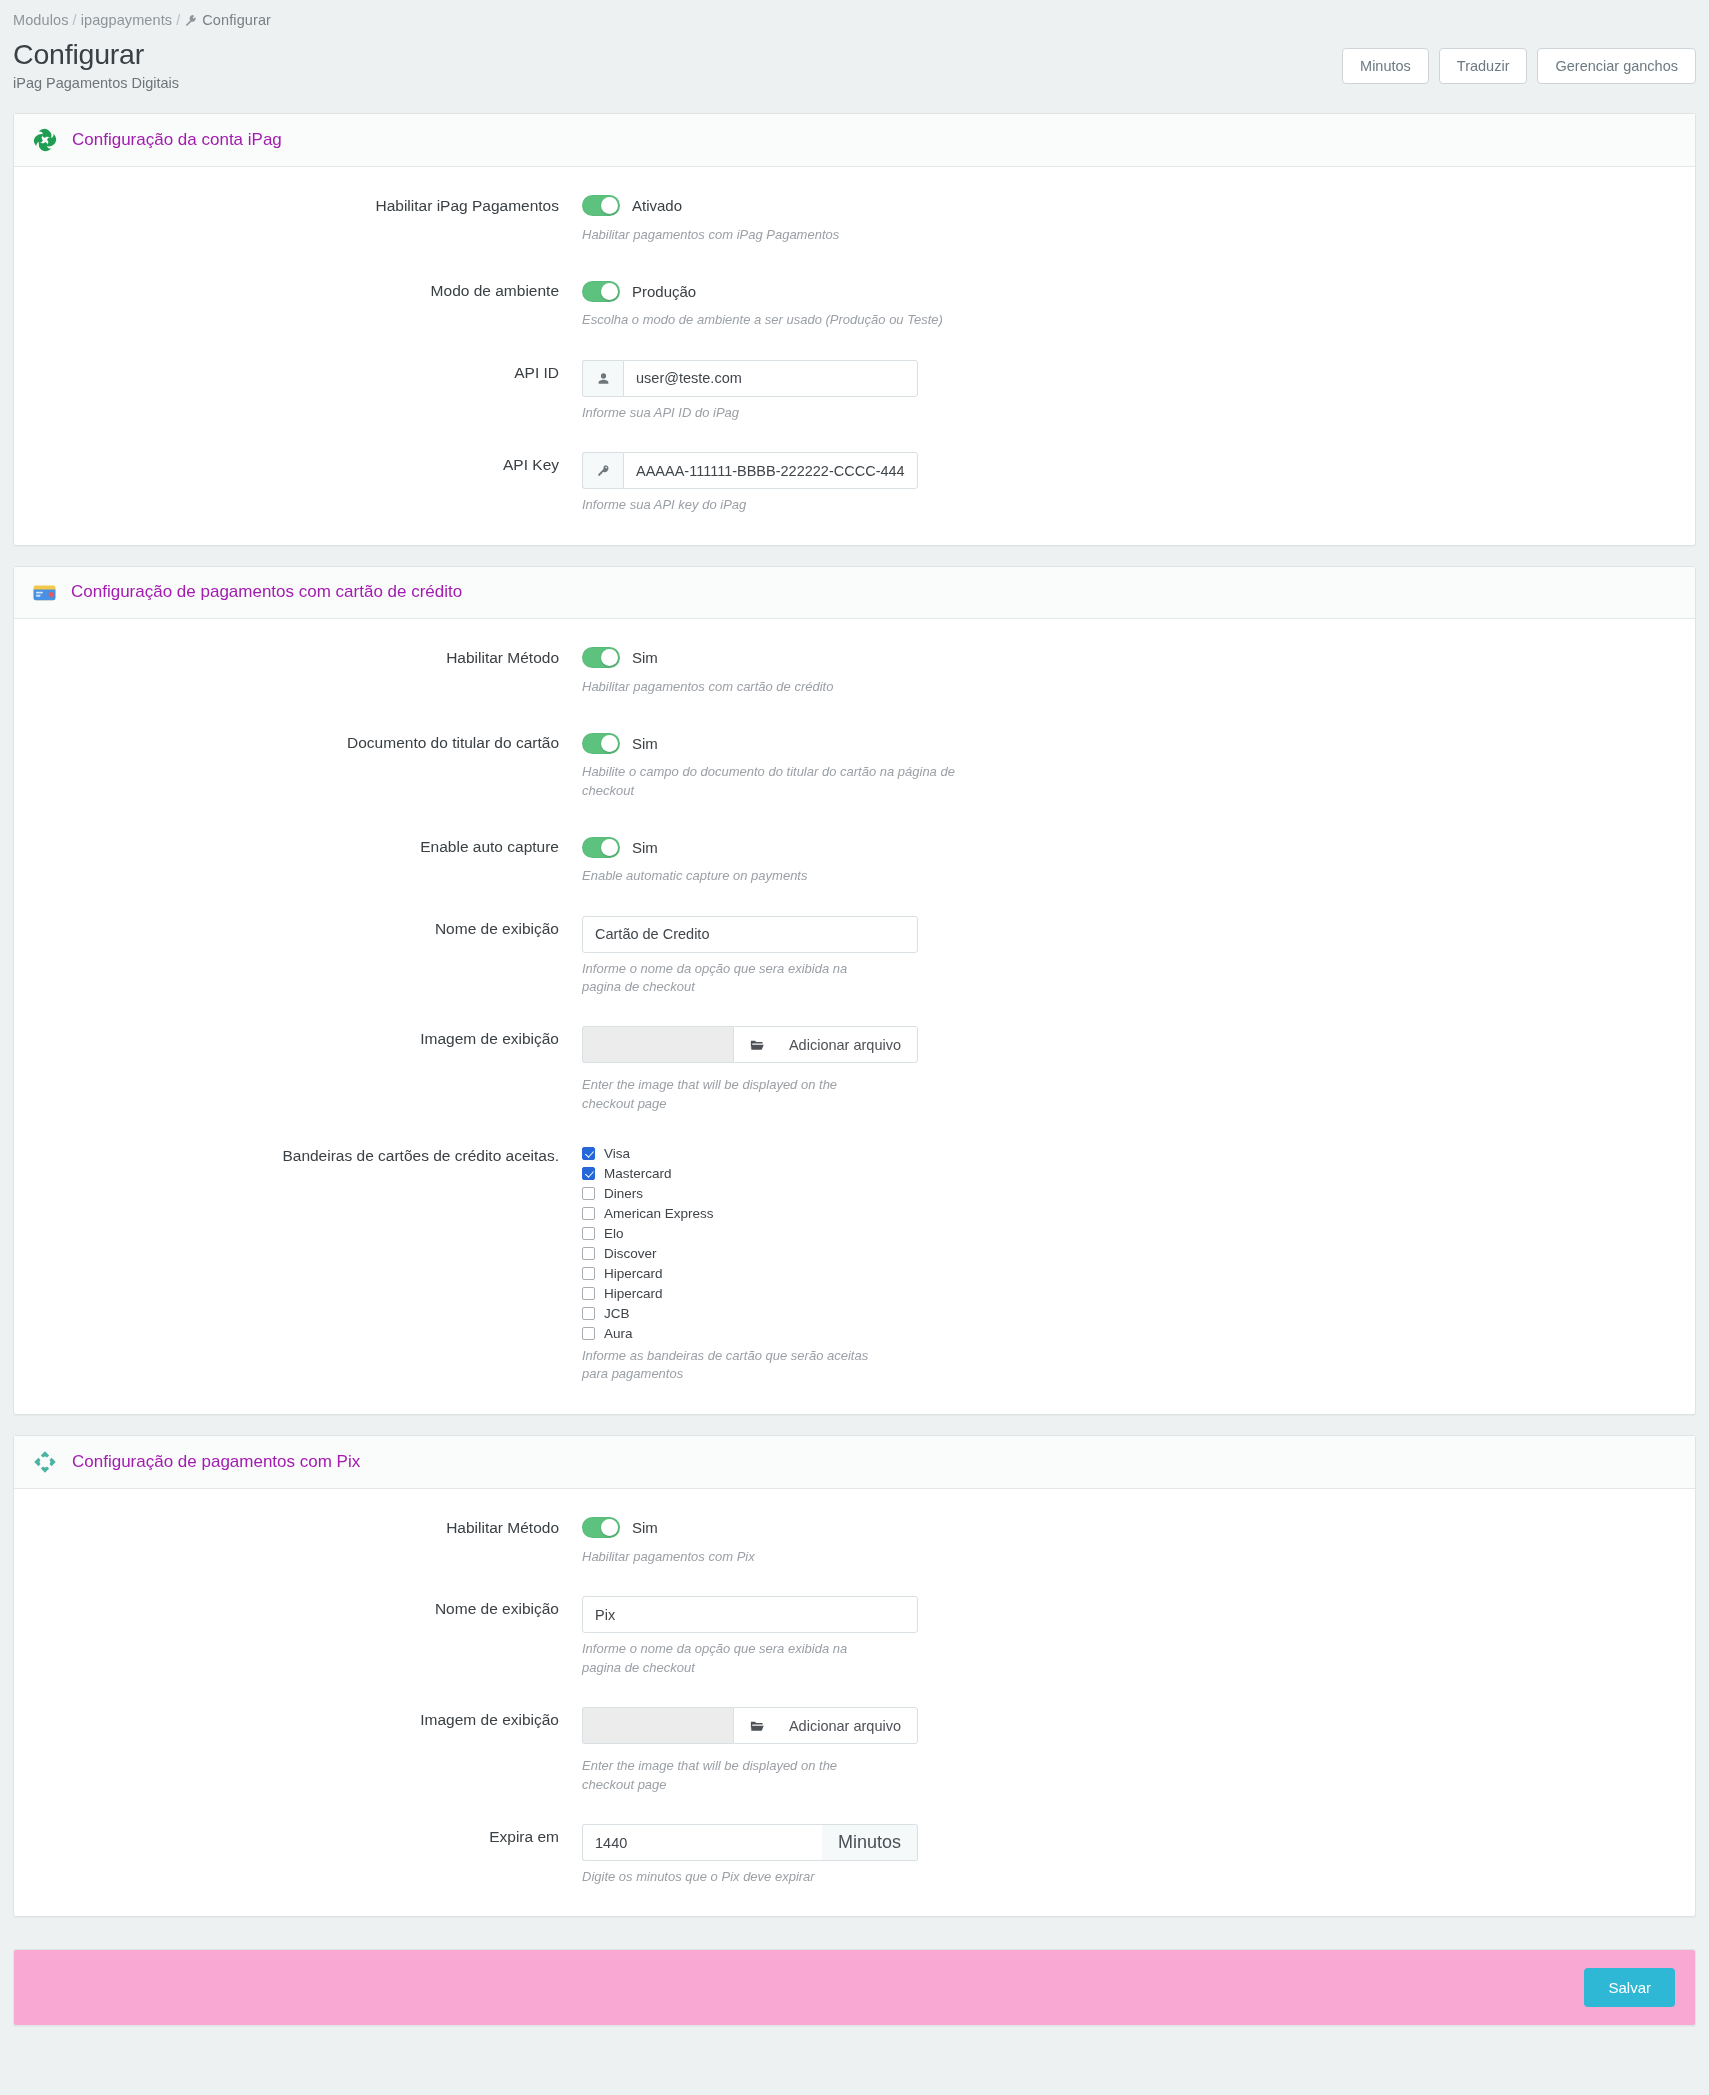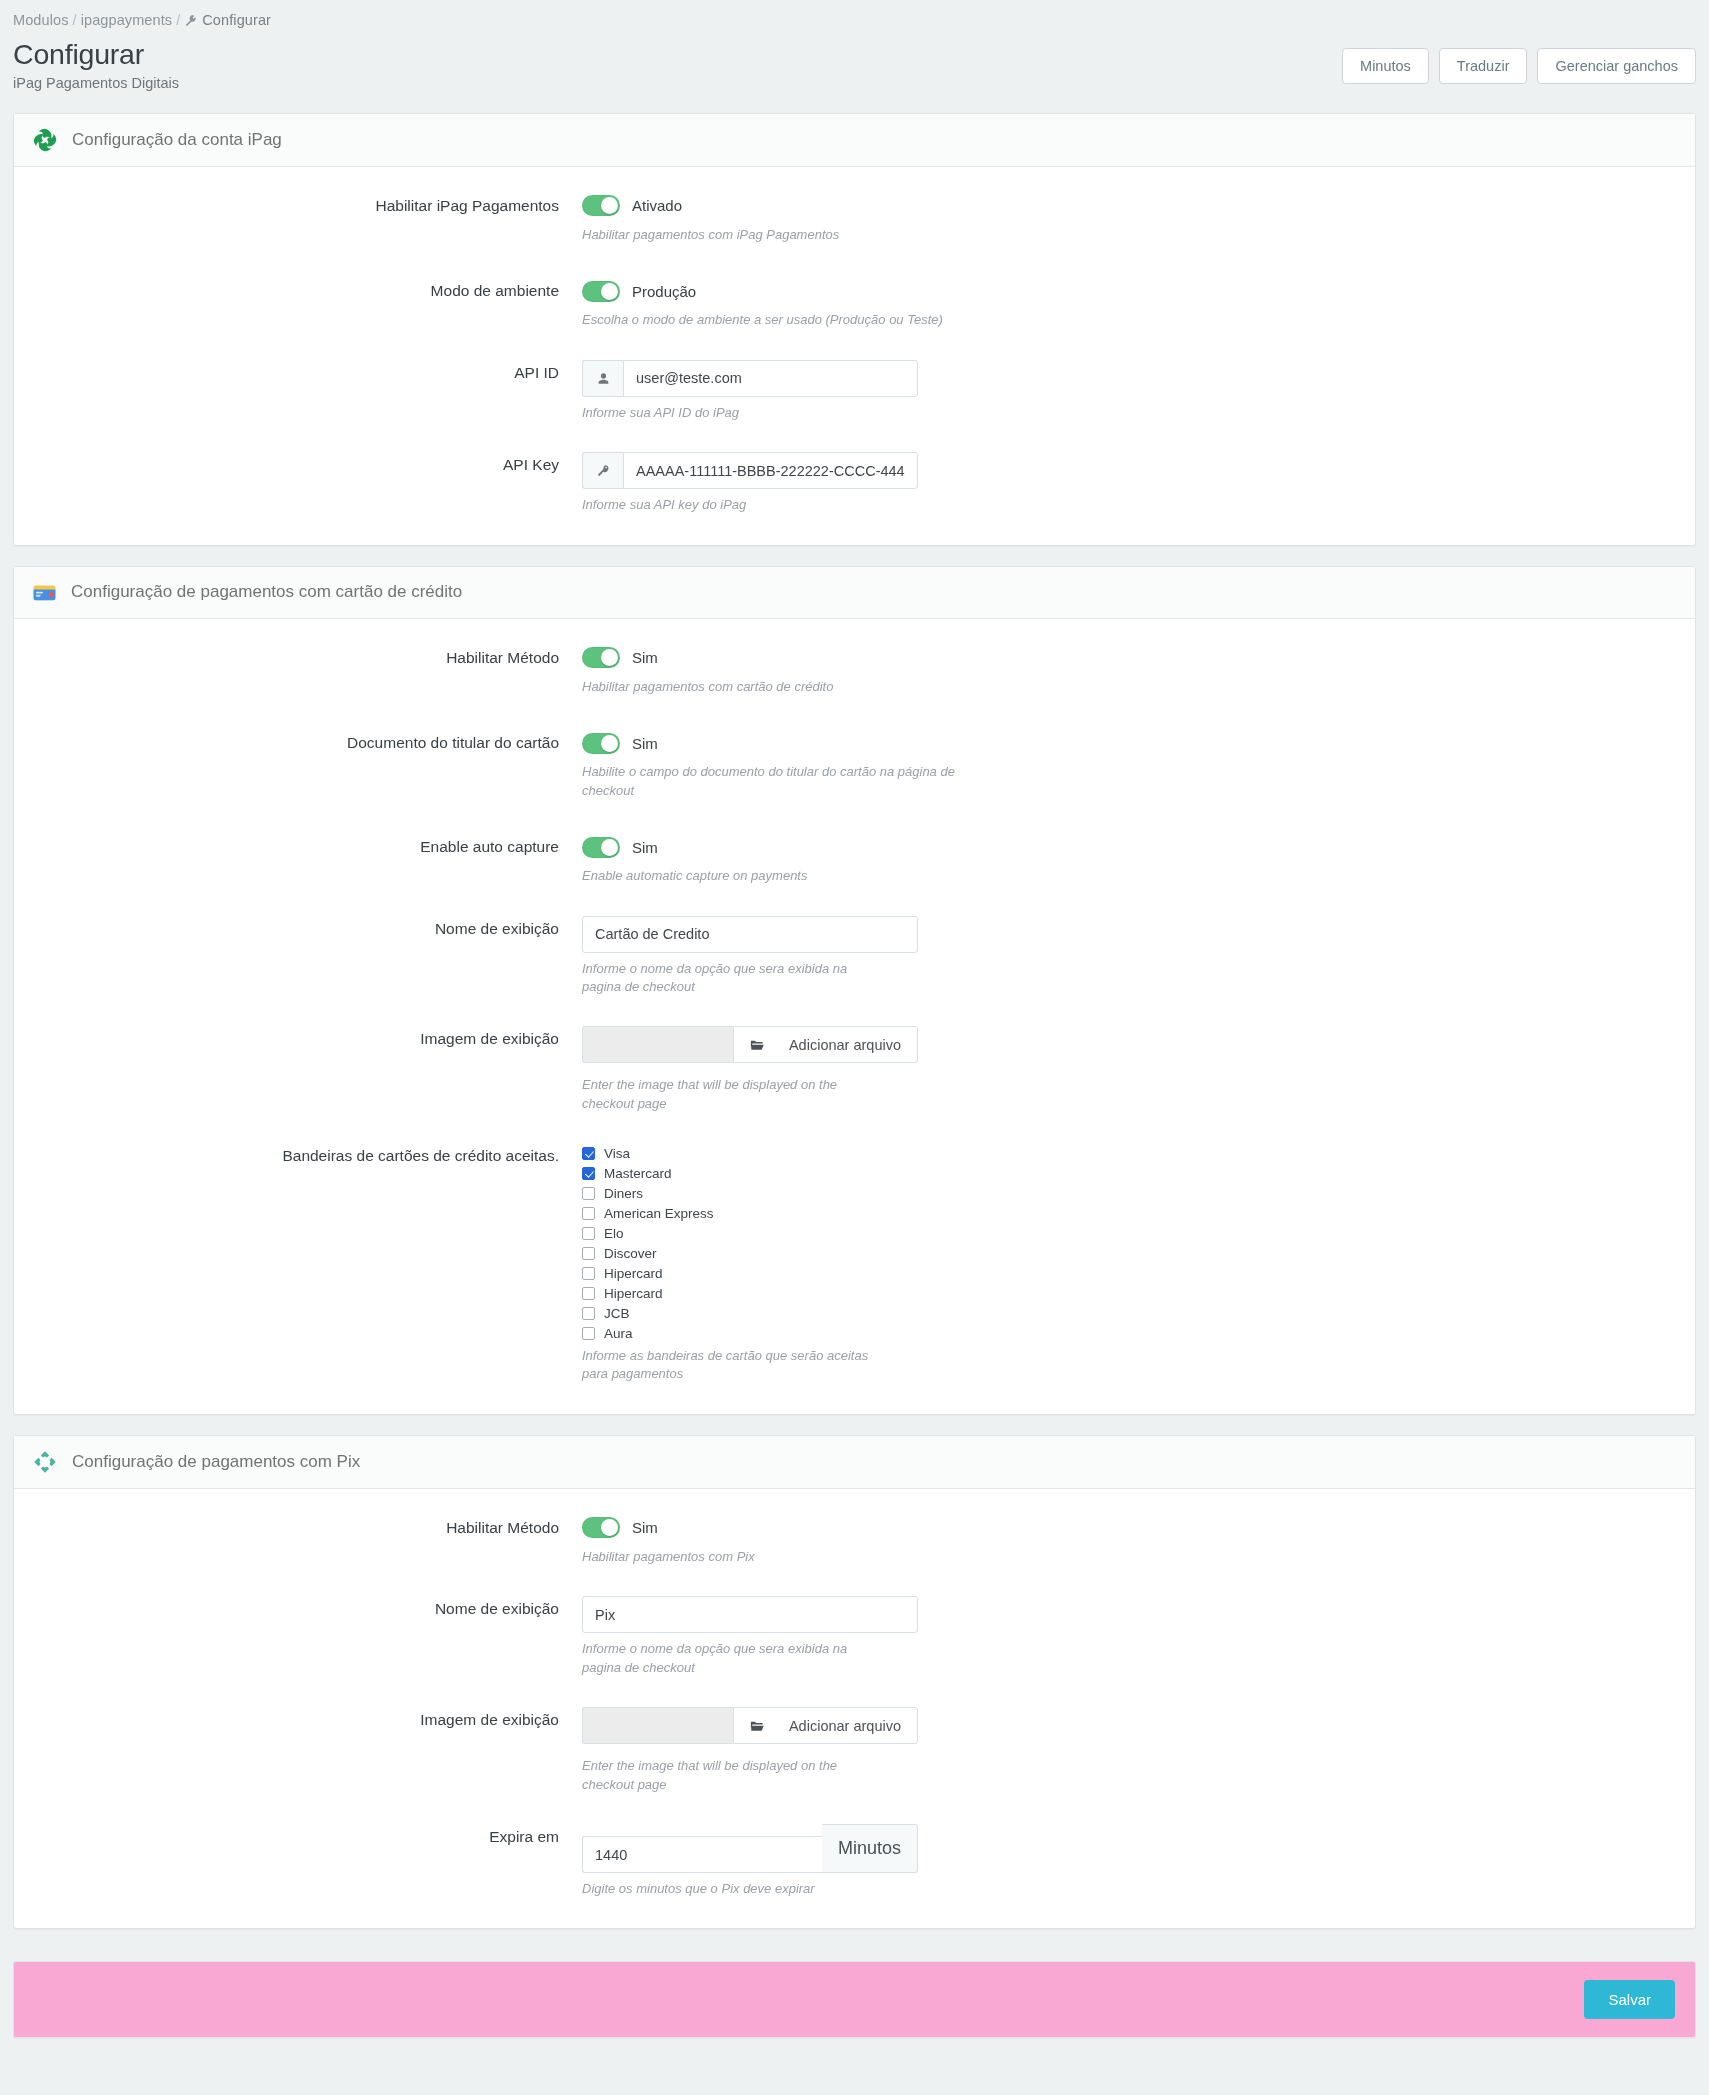--- a/index.html
+++ b/index.html
@@ -40,21 +40,21 @@
   .panel {
     margin: 0 13px 20px 13px; background: #fff;
     border: 1px solid #dfe3e6; border-radius: 3px;
     box-shadow: 0 1px 1px rgba(0,0,0,.035);
   }
   .panel-head {
     display: flex; align-items: center; gap: 14px;
     padding: 13px 18px; background: #fafbfb;
     border-bottom: 1px solid #e4e8ea;
   }
-  .panel-head .ptitle { font-size: 17px; color: #737373; }
+  .panel-head .ptitle { font-size: 17px; color: #a21caf; }
   .panel-body { padding: 26px 0 30px 0; }
 
   
   .row { display: flex; align-items: flex-start; margin-bottom: 0; }
   .row-label {
     width: 568px; text-align: right; padding-right: 23px;
     font-size: 15.5px; color: #3b4044; padding-top: 3px; line-height: 1.3;
   }
   .row-ctrl { flex: 1; min-width: 0; }
   .help {
@@ -91,21 +91,21 @@
     border-radius: 0 3px 3px 0; width: auto; flex: 0 0 auto;
     padding: 0 16px; font-size: 18px; color: #4a5055;
   }
   .txt {
     flex: 1; min-width: 0; border: 1px solid #d9e0e3; background: #fff;
     border-radius: 0 3px 3px 0; padding: 9px 12px;
     font-size: 14.5px; font-family: inherit; color: #41464b; outline: none;
     height: 37px;
   }
   .txt.solo { border-radius: 3px; }
-  .txt.left-rad { border-radius: 3px 0 0 3px; border-right: none; margin-top: 12px; }
+  .txt.left-rad { border-radius: 3px 0 0 3px; border-right: none; }
 
   
   .file-group { display: flex; width: 336px; height: 37px; }
   .file-fake {
     flex: 1; background: #ececec; border: 1px solid #d9e0e3; border-right: none;
     border-radius: 3px 0 0 3px;
   }
   .file-btn {
     border: 1px solid #d9e0e3; background: #fff; border-radius: 0 3px 3px 0;
     display: flex; align-items: center; gap: 25px; padding: 0 16px;

